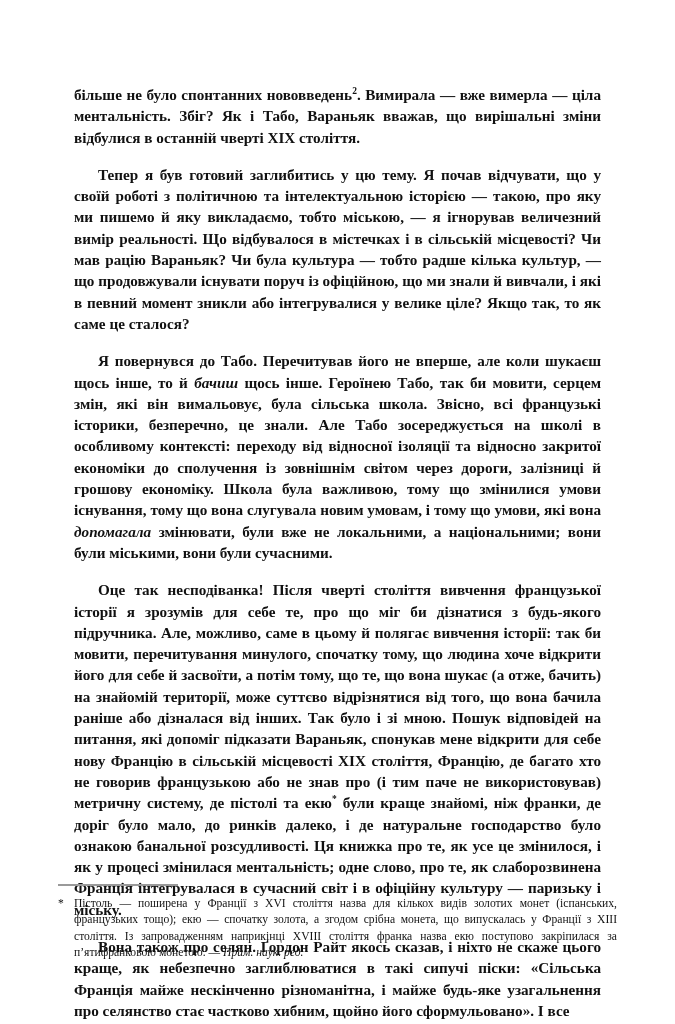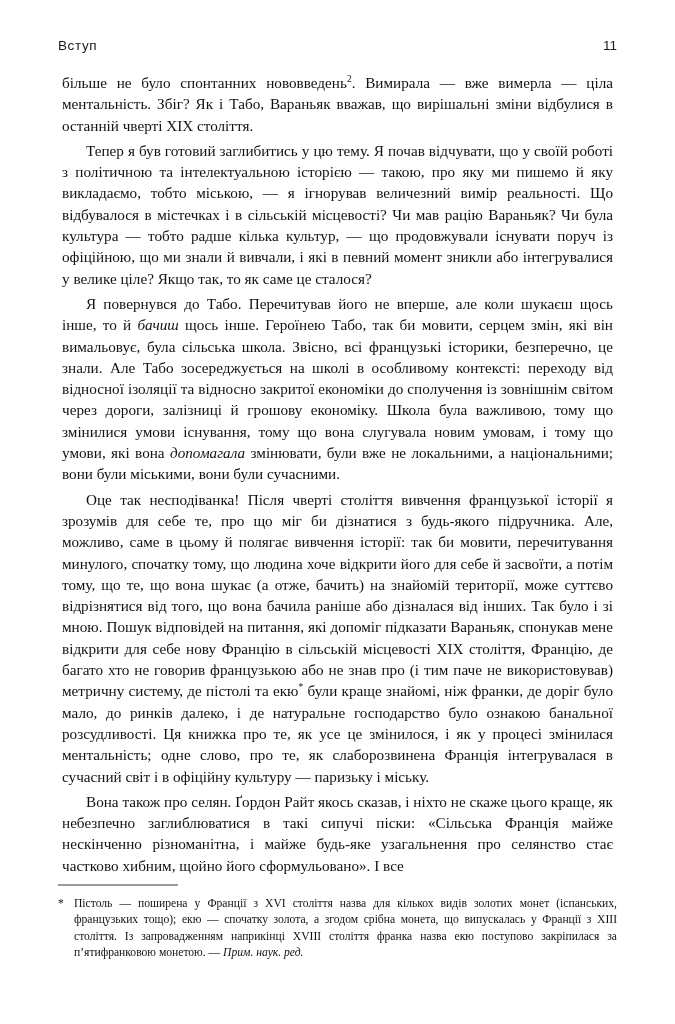--- a/index.html
+++ b/index.html
@@ -47,26 +47,27 @@
   }
 
   
   .textblock {
     position: absolute;
     top: 68px;
     left: 58px;
     width: 559px;
   }
   .textblock p {
-    margin: 4px;
+    margin: 16px;
     text-align: justify;
     text-justify: inter-word;
     font-size: 15.2px;
     line-height: 21.3px;
     hyphens: manual;
+    font-weight: bold;
     -webkit-hyphens: manual;
   }
   .textblock p.indent {
     text-indent: 24px;
   }
   .textblock p.first {
     text-indent: 0;
   }
   em {
     font-style: italic;
@@ -104,24 +105,20 @@
     left: 0;
     top: 0;
     font-size: 11.6px;
   }
 </style>
 </head>
 <body>
 
 <div class="page">
 
-  <div class="running-head">
-    <span class="chapter">Вступ</span>
-    <span class="folio">11</span>
-  </div>
 
   <div class="textblock">
       <p class="first">більше не було спонтанних нововведень<sup class="fn">2</sup>. Вимирала — вже вимерла — ціла ментальність. Збіг? Як і Табо, Вараньяк вважав, що вирішальні зміни відбулися в останній чверті XIX століття.</p>
       <p class="indent">Тепер я був готовий заглибитись у цю тему. Я почав відчувати, що у своїй роботі з політичною та інтелектуальною історією — такою, про яку ми пишемо й яку викладаємо, тобто міською, — я ігнорував величезний вимір реальності. Що відбувалося в містечках і в сільській місцевості? Чи мав рацію Вараньяк? Чи була культура — тобто радше кілька культур, — що продовжували існувати поруч із офіційною, що ми знали й вивчали, і які в певний момент зникли або інтегрувалися у велике ціле? Якщо так, то як саме це сталося?</p>
       <p class="indent">Я повернувся до Табо. Перечитував його не вперше, але коли шукаєш щось інше, то й <em>бачиш</em> щось інше. Героїнею Табо, так би мовити, серцем змін, які він вимальовує, була сільська школа. Звісно, всі французькі історики, безперечно, це знали. Але Табо зосереджується на школі в особливому контексті: переходу від відносної ізоляції та відносно закритої економіки до сполучення із зовнішнім світом через дороги, залізниці й грошову економіку. Школа була важливою, тому що змінилися умови існування, тому що вона слугувала новим умовам, і тому що умови, які вона <em>допомагала</em> змінювати, були вже не локальними, а національними; вони були міськими, вони були сучасними.</p>
       <p class="indent">Оце так несподіванка! Після чверті століття вивчення французької історії я зрозумів для себе те, про що міг би дізнатися з будь-якого підручника. Але, можливо, саме в цьому й полягає вивчення історії: так би мовити, перечитування минулого, спочатку тому, що людина хоче відкрити його для себе й засвоїти, а потім тому, що те, що вона шукає (а отже, бачить) на знайомій території, може суттєво відрізнятися від того, що вона бачила раніше або дізналася від інших. Так було і зі мною. Пошук відповідей на питання, які допоміг підказати Вараньяк, спонукав мене відкрити для себе нову Францію в сільській місцевості XIX століття, Францію, де багато хто не говорив французькою або не знав про (і тим паче не використовував) метричну систему, де пістолі та екю<sup class="fn">*</sup> були краще знайомі, ніж франки, де доріг було мало, до ринків далеко, і де натуральне господарство було ознакою банальної розсудливості. Ця книжка про те, як усе це змінилося, і як у процесі змінилася ментальність; одне слово, про те, як слаборозвинена Франція інтегрувалася в сучасний світ і в офіційну культуру — паризьку і міську.</p>
       <p class="indent">Вона також про селян. Ґордон Райт якось сказав, і ніхто не скаже цього краще, як небезпечно заглиблюватися в такі сипучі піски: «Сільська Франція майже нескінченно різноманітна, і майже будь-яке узагальнення про селянство стає частково хибним, щойно його сформульовано». І все</p>
     </div>
 
   <div class="footnote-area">

